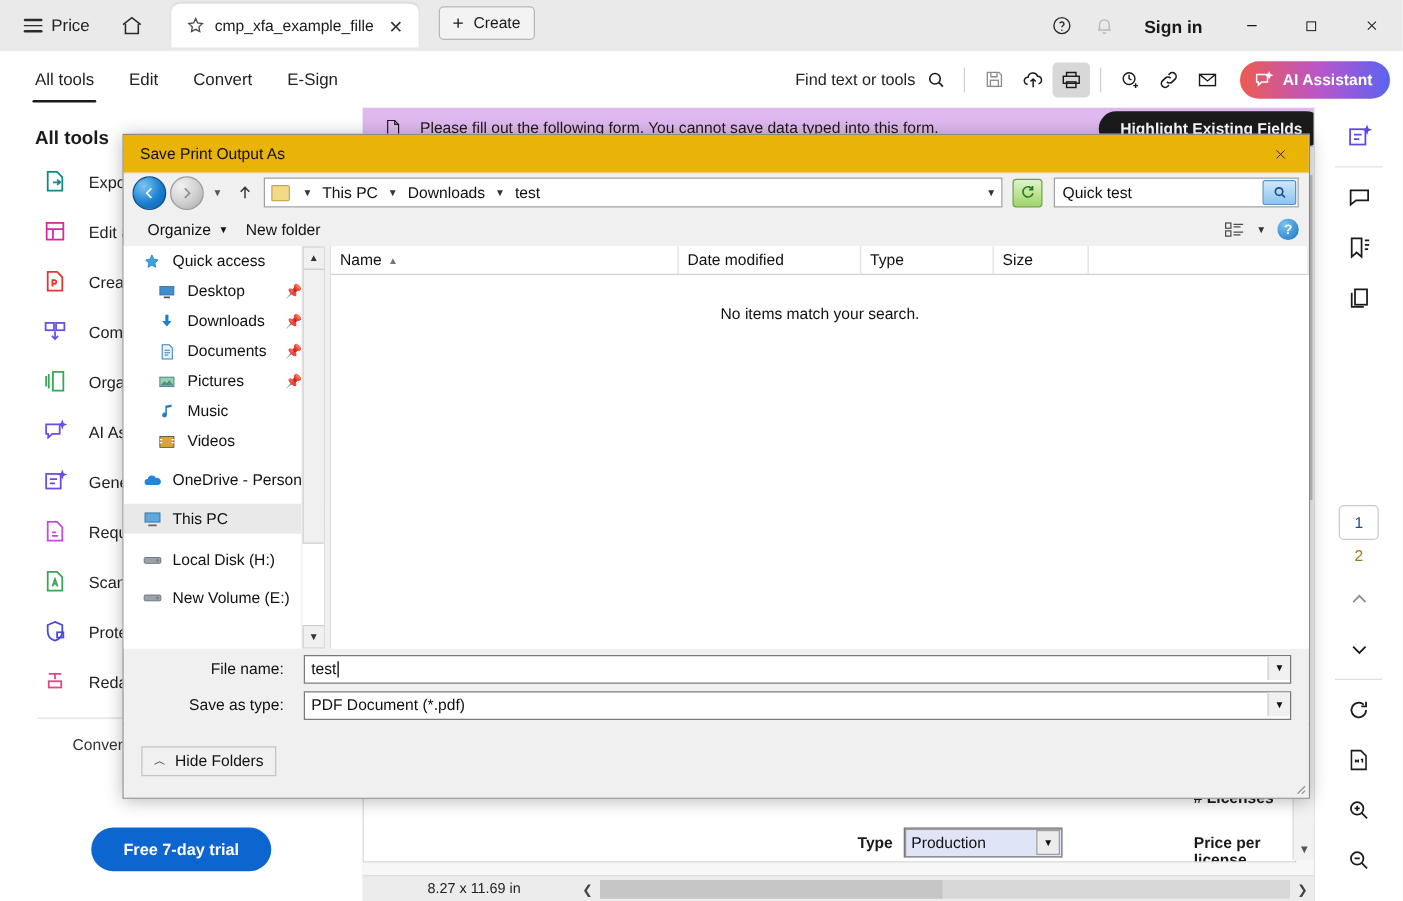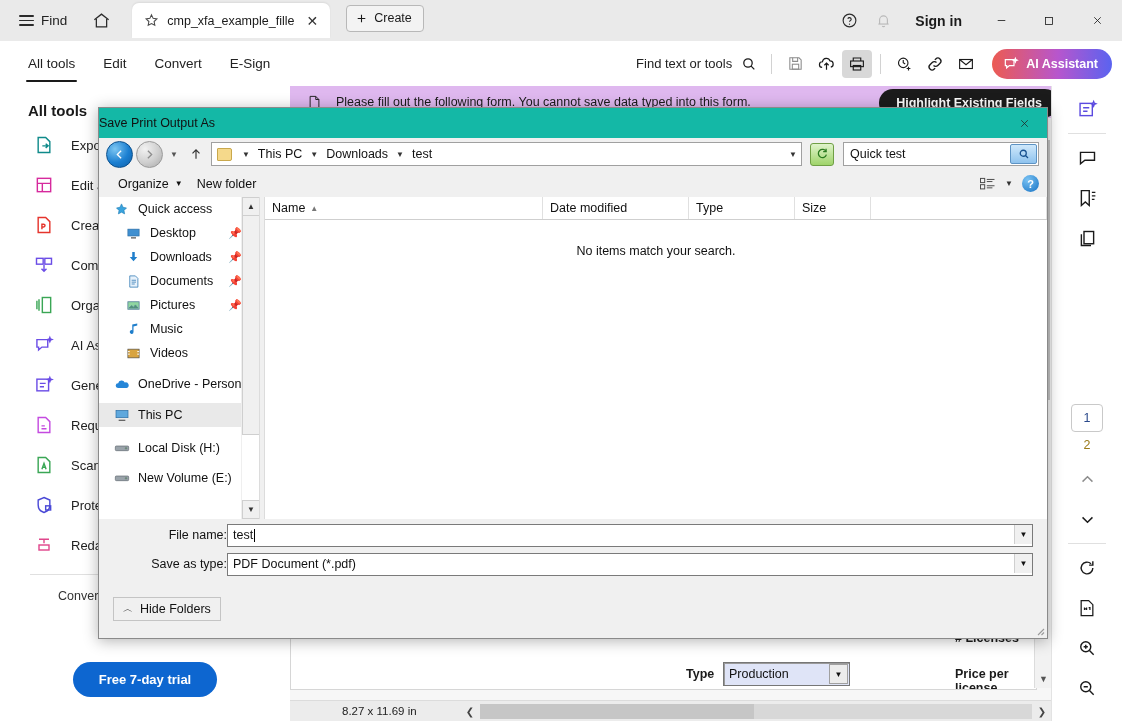--- a/index.html
+++ b/index.html
@@ -124,21 +124,21 @@
   .pg-num{width:30px;height:22px;margin:2px auto;display:flex;align-items:center;justify-content:center;
     font-size:12.5px;color:#9a7a18;}
 
   
   .dialog{
     position:absolute;left:98px;top:107px;width:948px;height:530px;
     background:#f0f0f0;border:1px solid #8a8a8a;
     box-shadow:0 2px 14px rgba(0,0,0,.30);
     font-family:"Liberation Sans", sans-serif;font-size:12.5px;color:#000;
   }
-  .dlg-title{height:30px;display:flex;align-items:center;background:#14b8a6;border-bottom:1px solid #f0f0f0;}
+  .dlg-title{height:30px;display:flex;align-items:center;background:#eab308;padding-left:13px;border-bottom:1px solid #f0f0f0;}
   .dlg-title span{font-size:12.5px;color:#111;}
   .dlg-x{position:absolute;right:0;top:0;width:45px;height:30px;display:flex;align-items:center;justify-content:center;font-size:16px;color:#222;}
 
   .navrow{height:30px;display:flex;align-items:center;padding:0 8px 0 7px;gap:3px;background:#f0f0f0;}
   .navcirc{width:25px;height:25px;border-radius:50%;display:flex;align-items:center;justify-content:center;color:#fff;font-size:14px;}
   .nav-back{background:radial-gradient(circle at 32% 28%, #7cc6f2 0%, #1b7fd1 55%, #0d5ea6 100%);border:1px solid #0a4f8c;}
   .nav-fwd{background:radial-gradient(circle at 32% 28%, #f2f2f2 0%, #cfcfcf 55%, #a8a8a8 100%);border:1px solid #9a9a9a;color:#888;}
   .nav-drop{font-size:8px;color:#555;padding:0 4px;}
   .nav-up{width:23px;height:23px;display:flex;align-items:center;justify-content:center;font-size:15px;color:#333;}
   .crumbbar{
@@ -179,21 +179,21 @@
   .np-scroll .nth{position:absolute;left:0;top:18px;width:16px;height:218px;background:#f0f0f0;border:1px solid #cfcfcf;}
   .splitv{width:4px;background:#f0f0f0;border-left:1px solid #dcdcdc;border-right:1px solid #dcdcdc;}
 
   .listpane{flex:1;position:relative;background:#fff;}
   .colhead{display:flex;height:22px;background:#fff;border-bottom:1px solid #cfcfcf;}
   .col{display:flex;align-items:center;gap:5px;font-size:12.5px;color:#111;padding-left:7px;border-right:1px solid #e0e0e0;height:22px;}
   .empty-msg{text-align:center;margin-top:24px;font-size:12.5px;color:#111;}
 
   .dlg-fields{position:absolute;left:0;right:0;top:411px;height:60px;background:#f0f0f0;}
   .fieldrow{display:flex;align-items:center;height:26px;margin-top:3px;}
-  .flabel{width:128px;text-align:right;padding-right:0;font-size:12.5px;color:#111;}
+  .flabel{width:128px;text-align:right;padding-right:16px;font-size:12.5px;color:#111;}
   .fctrl{flex:1;margin-right:14px;height:21px;background:#fff;border:1px solid #7a7a7a;display:flex;align-items:center;position:relative;}
   .fctrl .fval{padding-left:5px;font-size:12.5px;color:#111;}
   .caret{display:inline-block;width:1px;height:13px;background:#000;margin-left:1px;vertical-align:-2px;}
   .fdrop{position:absolute;right:0;top:0;width:17px;height:19px;background:#f0f0f0;border-left:1px solid #cfcfcf;
     display:flex;align-items:center;justify-content:center;font-size:8px;color:#111;}
 
   .dlg-foot{position:absolute;left:0;right:0;bottom:0;height:58px;background:#f0f0f0;display:flex;align-items:center;}
   .hidefolders{margin-left:14px;display:flex;align-items:center;gap:7px;border:1px solid #c4c4c4;background:#f0f0f0;
     padding:4px 9px;font-size:12.5px;color:#111;}
   .foot-right{margin-left:auto;display:flex;align-items:center;gap:14px;padding-right:14px;}
@@ -208,21 +208,21 @@
 <div class="app">
 
   <div class="titlebar">
     <div class="tb-left">
       <div class="menu-btn">
         <span class="hamburger">
             <i></i>
             <i></i>
             <i></i>
           </span>
-        <span class="menu-label">Find</span>
+        <span class="menu-label">Price</span>
       </div>
       <div class="home-btn">
         <svg width="19" height="19" viewBox="0 0 24 24" fill="none" stroke="#2b2b2b" stroke-width="1.6">
           <path d="M3 11l9-7 9 7"></path>
             <path d="M5.5 10v10h13V10"></path>
         </svg>
       </div>
       <div class="tab">
         <svg width="15" height="15" viewBox="0 0 24 24" fill="none" stroke="#4a4a4a" stroke-width="1.7">
           <path d="M12 3l2.6 5.6 6 .8-4.4 4.2 1.1 6L12 16.8 6.7 19.6l1.1-6L3.4 9.4l6-.8z"></path>

